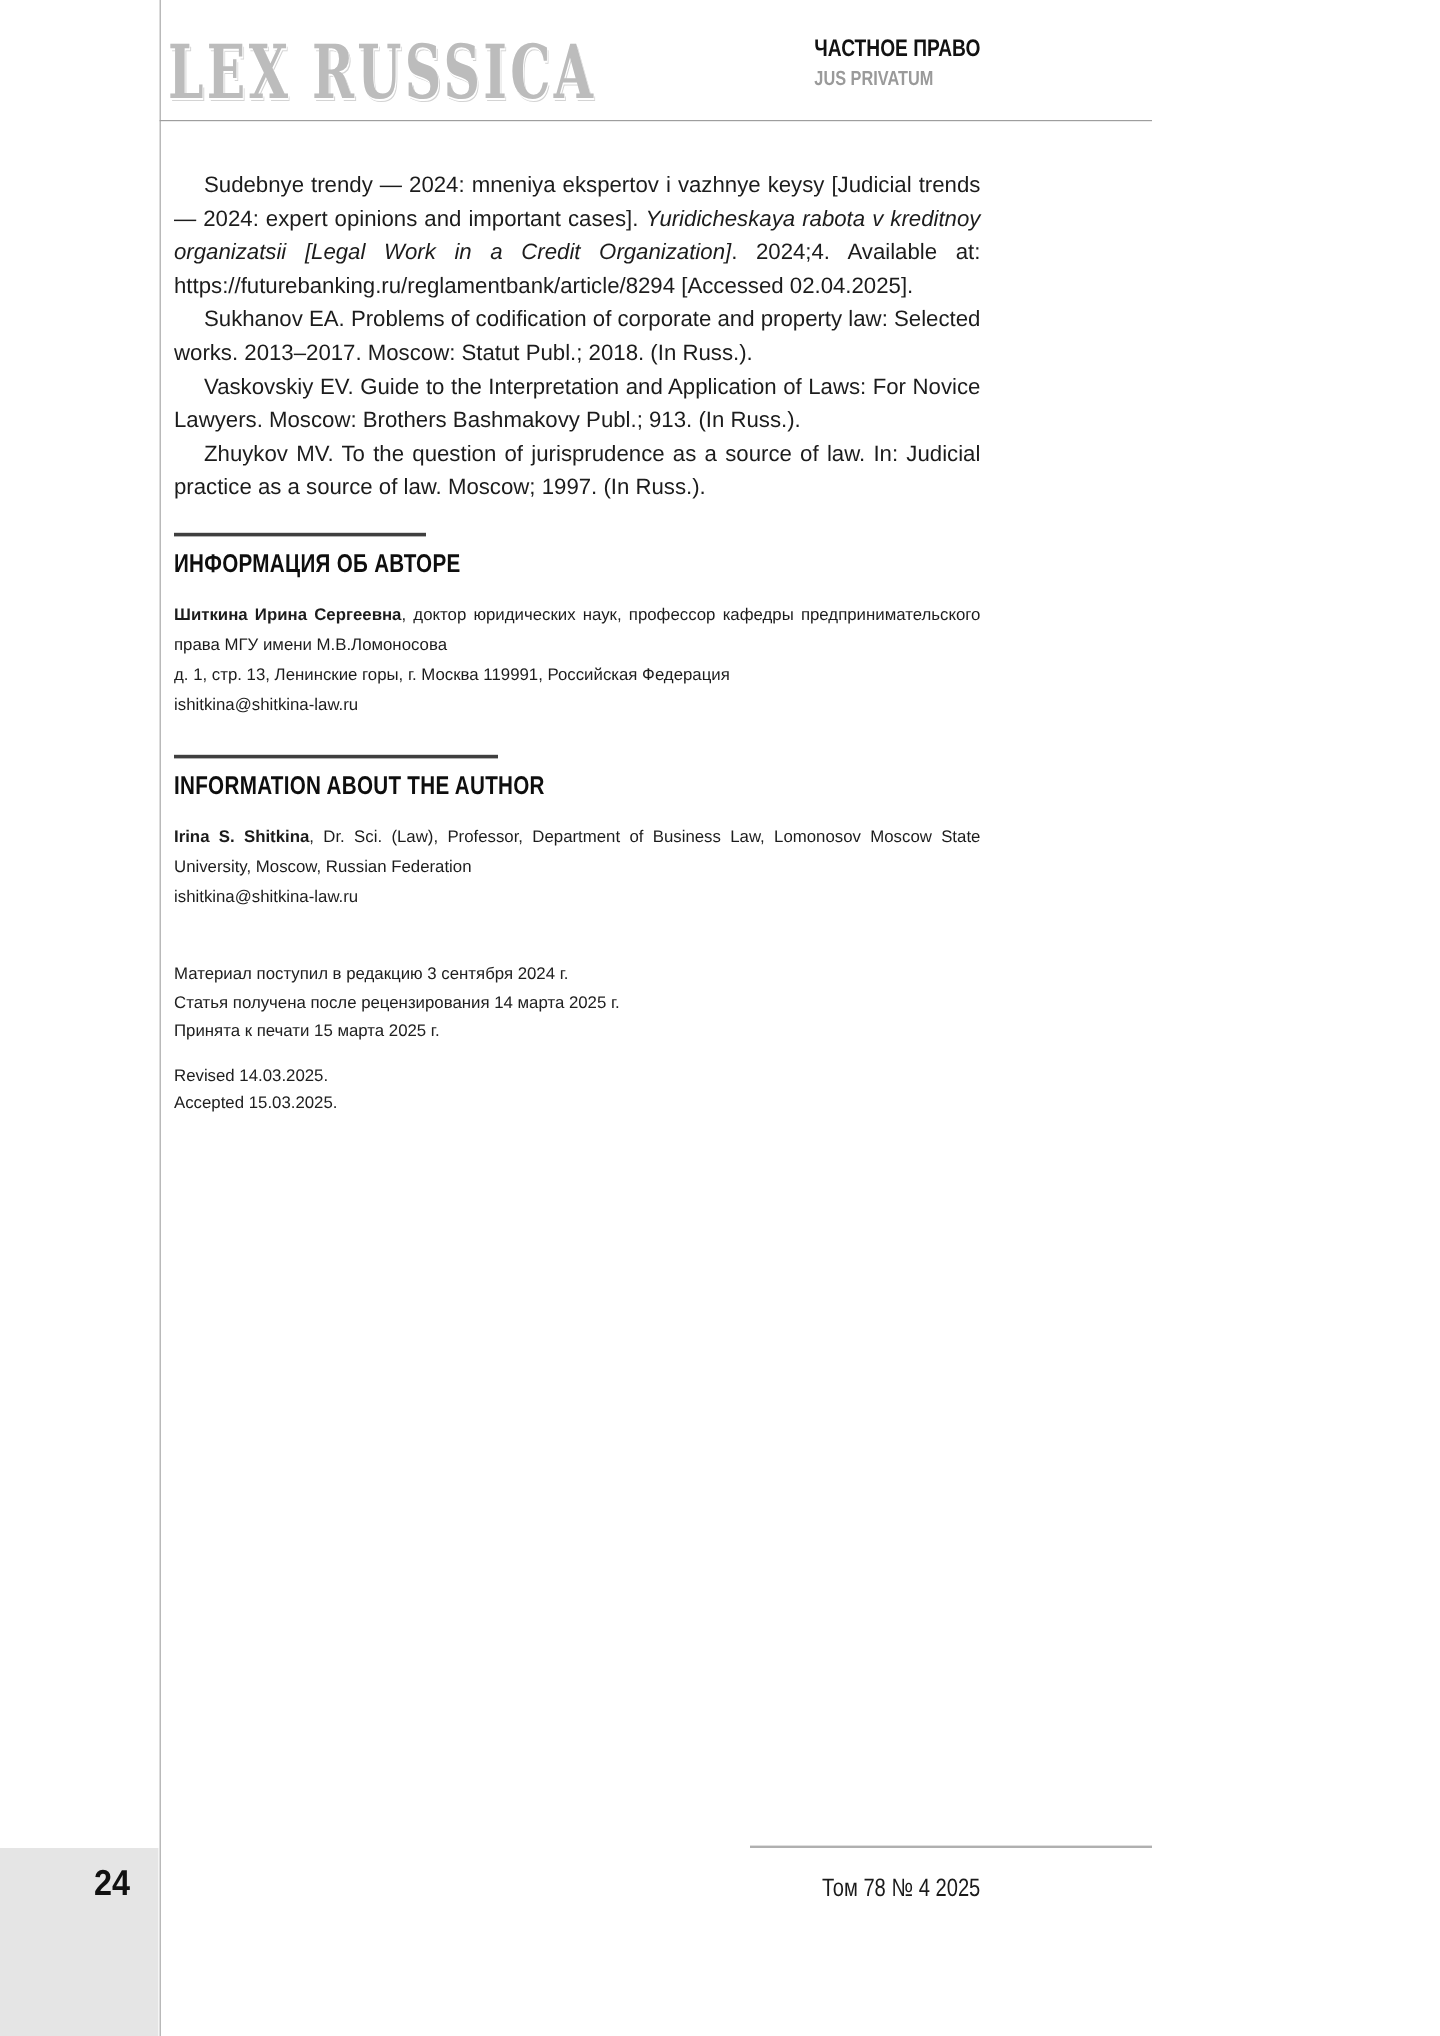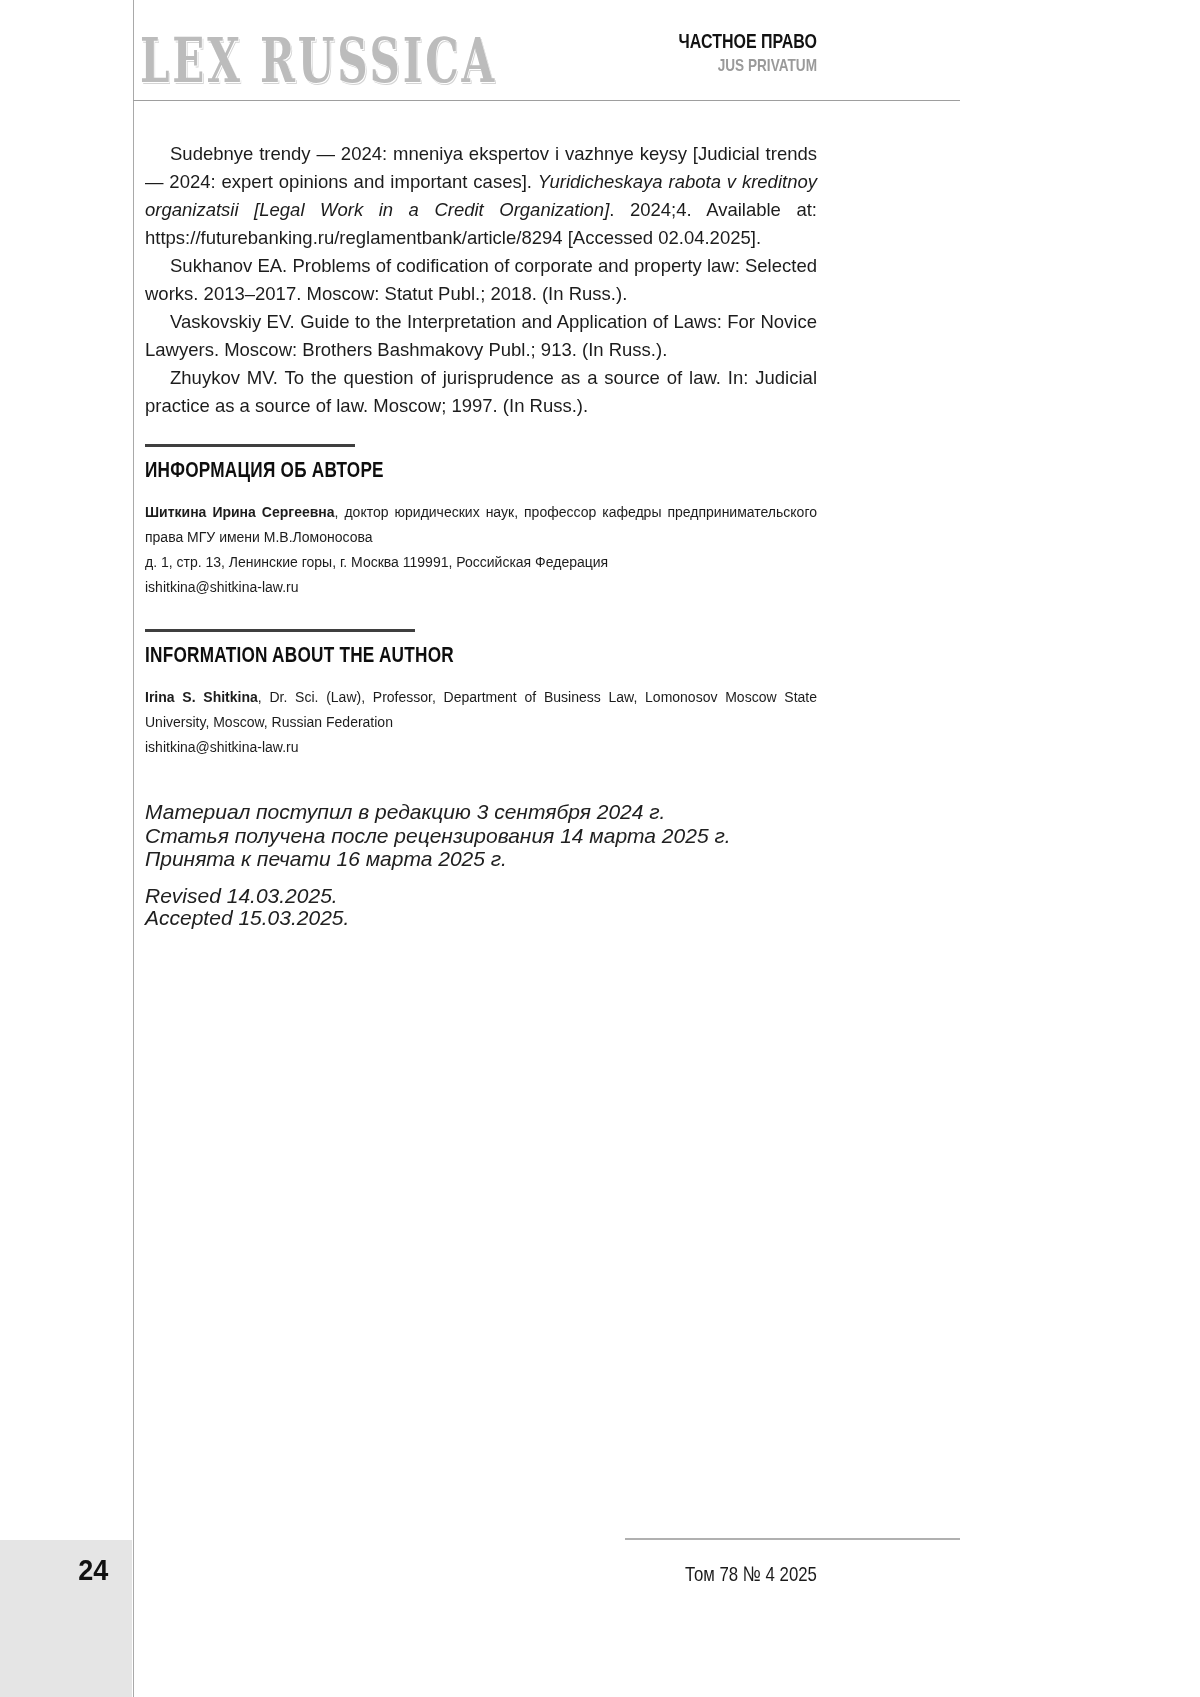--- a/index.html
+++ b/index.html
@@ -46,21 +46,20 @@
     top: 100px;
     left: 133px;
     right: 0;
     height: 1px;
     background: #9e9e9e;
   }
   .rubric {
     position: absolute;
     right: 143px;
     top: 30px;
-    text-align: right;
   }
   .rubric-ru {
     font-size: 20px;
     font-weight: bold;
     color: #121212;
     transform: scaleX(0.8);
     transform-origin: 100% 50%;
     white-space: nowrap;
   }
   .rubric-lat {
@@ -107,22 +106,21 @@
   }
   .author {
     margin-top: 17px;
     font-size: 14px;
     line-height: 25px;
   }
   .author p, .author div { margin: 0; }
   .author .name { font-weight: bold; }
   .author .wrapline { text-align: justify; }
   .dates {
-    font-style: italic;
-    font-size: 21px;
+    font-size: 14px;
     color: #202020;
   }
   .dates div { margin: 0; }
   .dates-ru { margin-top: 40px; line-height: 23.5px; }
   .dates-en { margin-top: 14px; line-height: 22px; }
   
   .footer-rule {
     position: absolute;
     top: 1538px;
     left: 625px;
@@ -198,21 +196,21 @@
     <h2 class="sec-heading">INFORMATION ABOUT THE AUTHOR</h2>
 
     <div class="author">
       <p class="wrapline"><span class="name">Irina S. Shitkina</span><span>, Dr. Sci. (Law), Professor, Department of Business Law, Lomonosov Moscow State University, Moscow, Russian Federation</span></p>
       <div>ishitkina@shitkina-law.ru</div>
     </div>
 
     <div class="dates dates-ru">
       <div>Материал поступил в редакцию 3 сентября 2024 г.</div>
       <div>Статья получена после рецензирования 14 марта 2025 г.</div>
-      <div>Принята к печати 16 марта 2025 г.</div>
+      <div>Принята к печати 15 марта 2025 г.</div>
     </div>
 
     <div class="dates dates-en">
       <div>Revised 14.03.2025.</div>
       <div>Accepted 15.03.2025.</div>
     </div>
 
   </main>
 
   <div class="footer-rule"></div>

